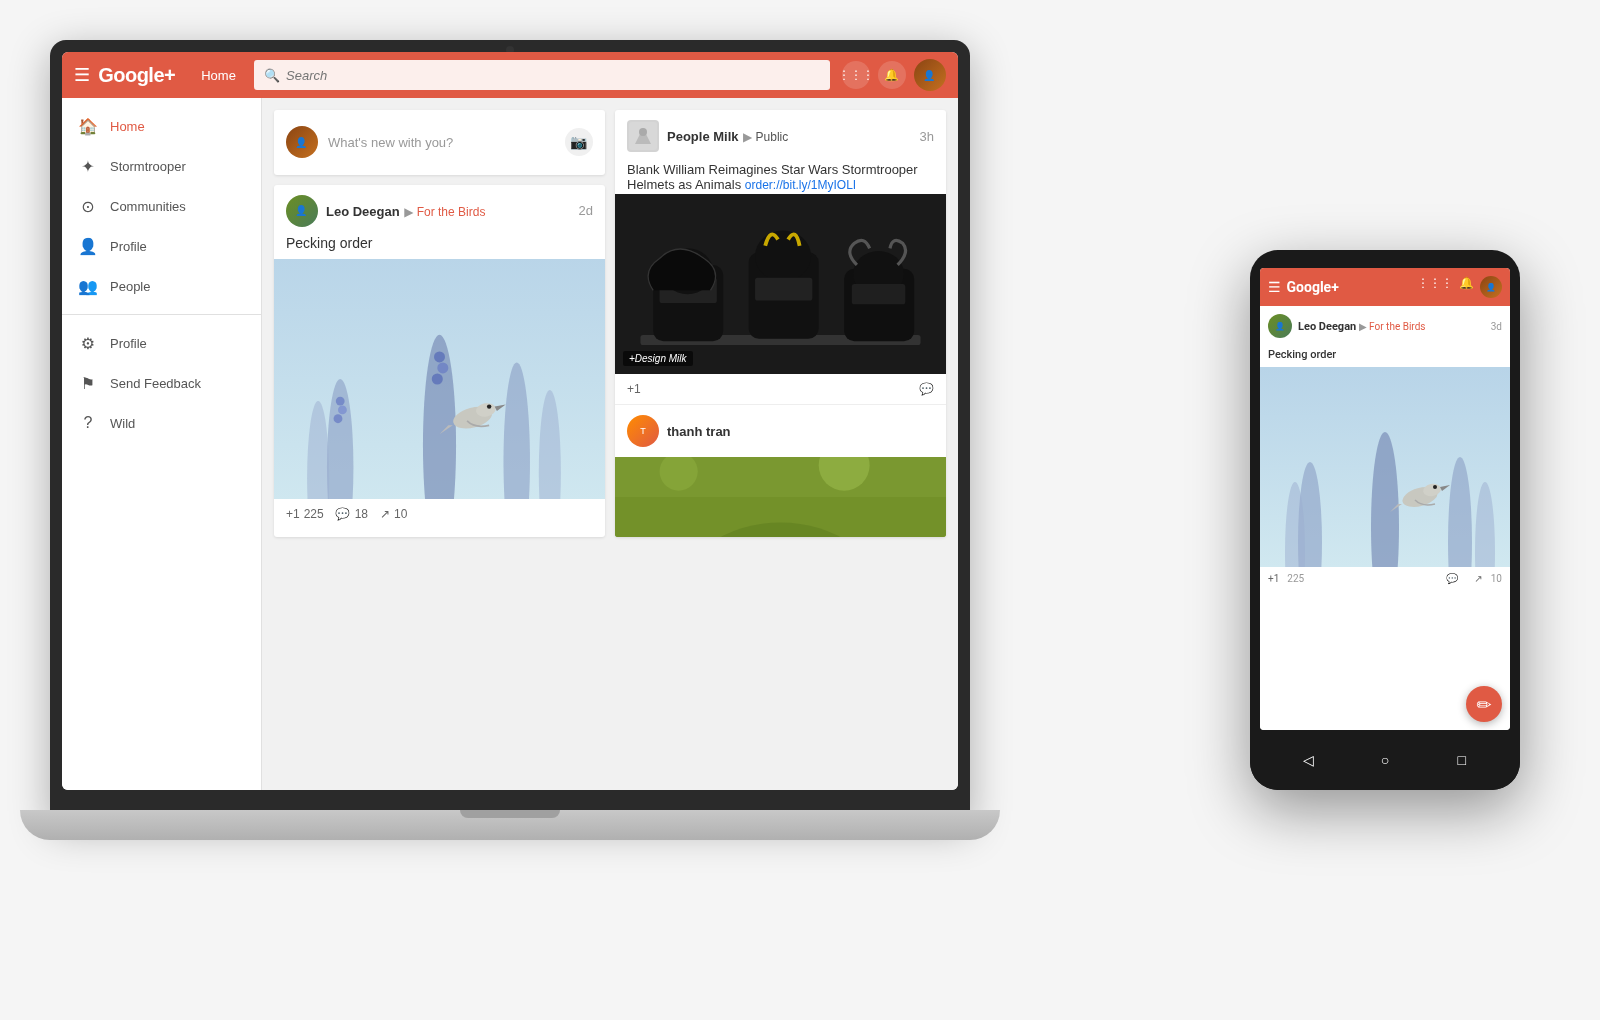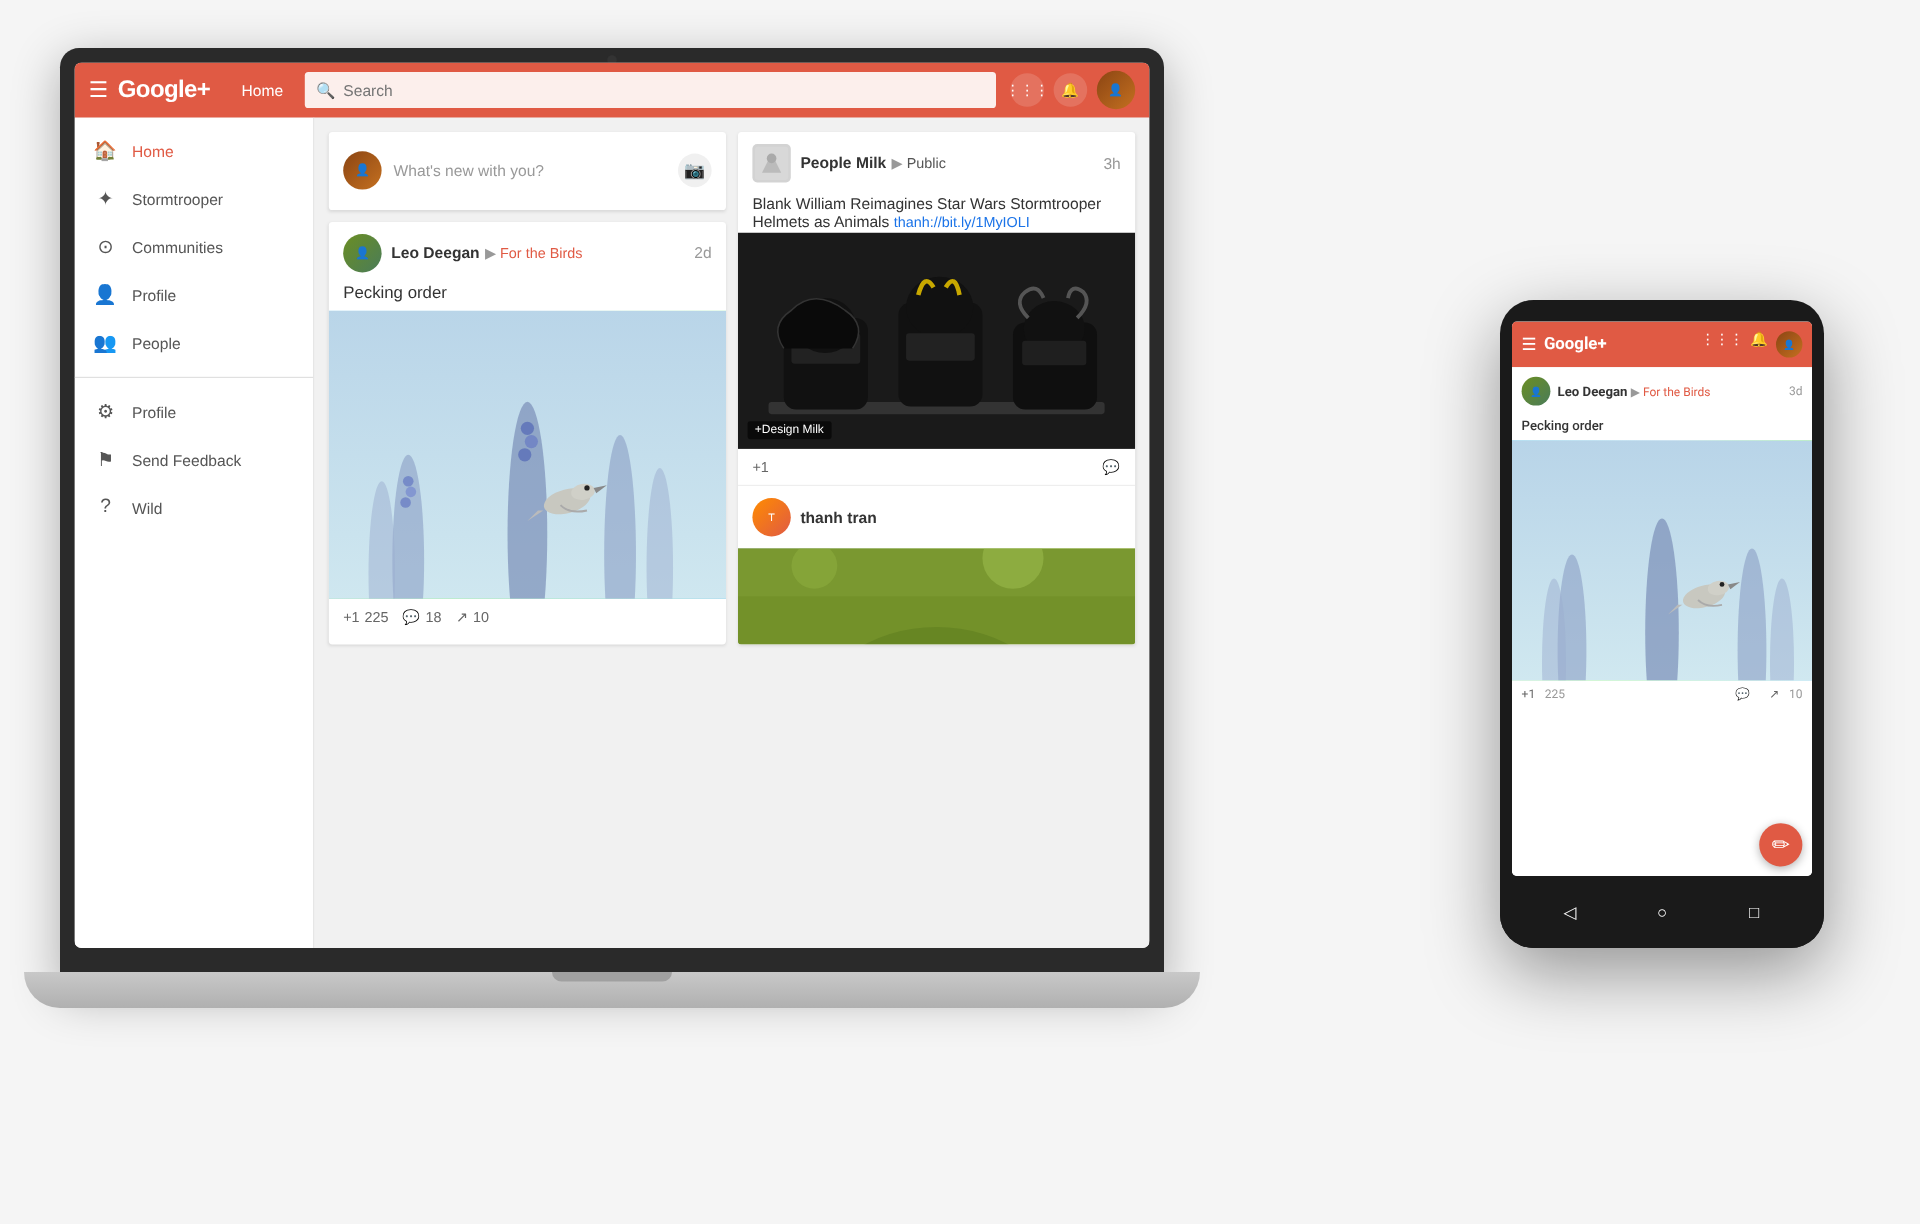--- a/index.html
+++ b/index.html
@@ -434,20 +434,21 @@
 
     .dm-label {
       position: absolute;
       bottom: 8px;
       left: 8px;
       background: rgba(0,0,0,0.6);
       color: #fff;
       font-size: 10px;
       padding: 2px 6px;
       border-radius: 2px;
+      font-style: italic;
     }
 
     .thanh-card-header {
       display: flex;
       align-items: center;
       padding: 10px 12px;
       gap: 8px;
     }
 
     .thanh-avatar {
@@ -572,21 +573,21 @@
         <div class="laptop-screen">
 
           <div class="gplus-app">
 
             <div class="topbar">
               <span class="topbar-hamburger">☰</span>
               <span class="topbar-logo">Google+</span>
               <span class="topbar-home-btn">Home</span>
               <div class="topbar-search">
                 <span style="color:#999;font-size:13px;">🔍</span>
-                <input style="width: 100%; border: none; background: transparent; font-size: 13px; color: rgb(85, 85, 85); outline: none;" placeholder="Search">
+                <input style="width: 100%; border: none; background: transparent; font-size: 13px; color: rgb(85, 85, 85); outline: none; font-style: italic;" placeholder="Search">
               </div>
               <div class="topbar-actions">
                 <div class="topbar-icon">⋮⋮⋮</div>
                 <div class="topbar-icon">🔔</div>
                 <div class="topbar-avatar" style="background:linear-gradient(135deg,#8b4513,#c47020);display:flex;align-items:center;justify-content:center;">
                   <span style="color:#fff;font-size:10px;">👤</span>
                 </div>
               </div>
             </div>
 
@@ -720,21 +721,21 @@
                     </div>
                     <div class="post-meta">
                       <span class="post-author">People Milk</span>
                       <span style="font-size:12px;color:#999;"> ▶ </span>
                       <span style="font-size:12px;color:#555;">Public</span>
                     </div>
                     <span class="post-time">3h</span>
                   </div>
                   <div style="padding:4px 12px 2px;font-size:13px;color:#333;">
                     <span>Blank William Reimagines Star Wars Stormtrooper Helmets as Animals</span>
-                    <span style="color:#1a73e8;font-size:12px;">thanh://bit.ly/1MyIOLI</span>
+                    <span style="color:#1a73e8;font-size:12px;">order://bit.ly/1MyIOLI</span>
                   </div>
                   <div class="dm-image">
                     <svg width="100%" height="100%" viewBox="0 0 260 180" preserveAspectRatio="xMidYMid slice">
                       <rect width="260" height="180" fill="#1a1a1a"></rect>
 
                       <rect x="20" y="130" width="220" height="8" fill="#333" rx="2"></rect>
 
                       <rect x="30" y="75" width="55" height="60" rx="8" fill="#111"></rect>
                       <rect x="35" y="85" width="45" height="20" rx="2" fill="#222"></rect>
                       <ellipse cx="57" cy="80" rx="20" ry="18" fill="#111"></ellipse>

